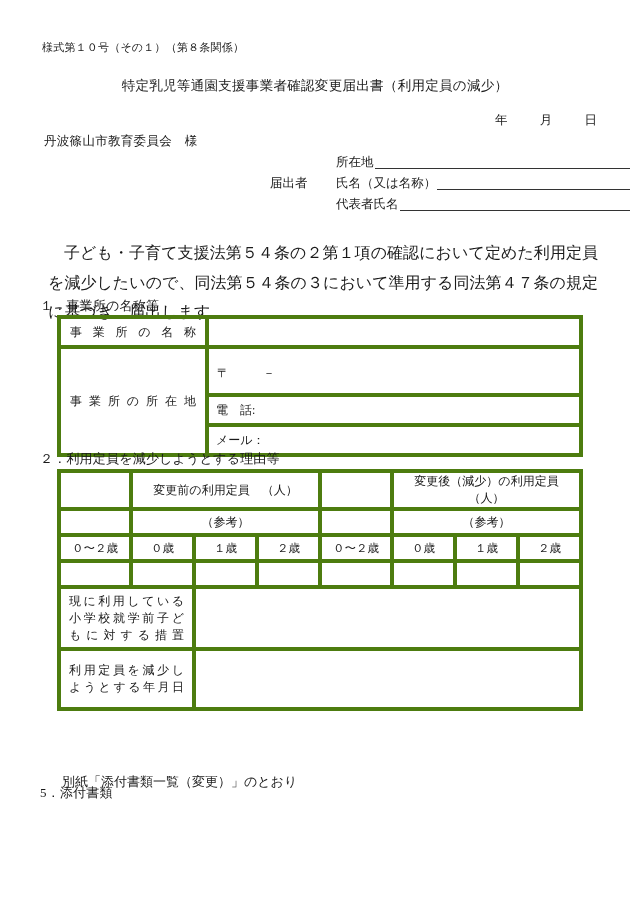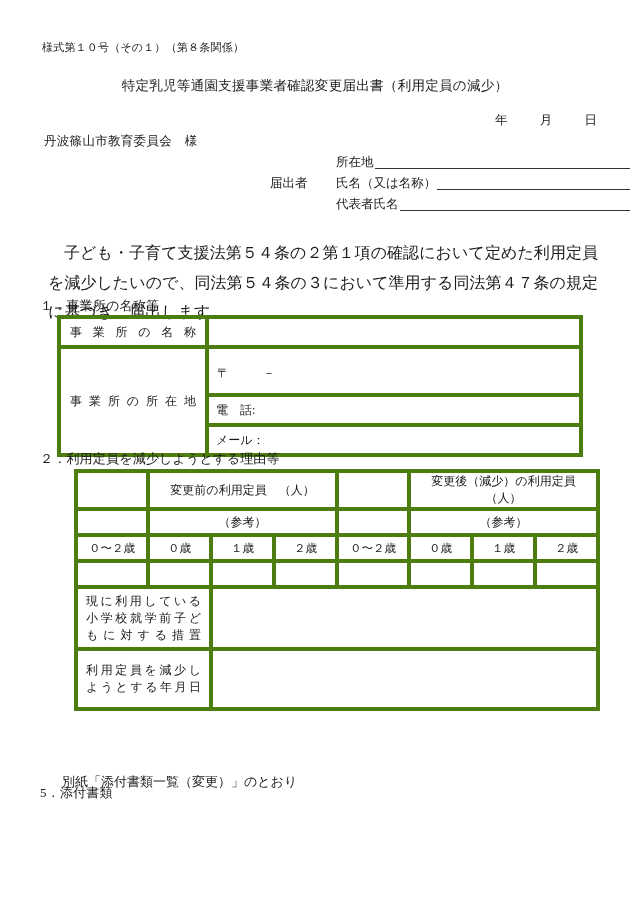--- a/index.html
+++ b/index.html
@@ -151,21 +151,20 @@
     display: block;
     padding: 4px 8px 0 8px;
     letter-spacing: 0;
   }
   .postal-dash { display: inline-block; width: 34px; }
 
   
   #table-capacity {
     left: 57px; top: 469px;
     width: 526px;
-    margin-left: 17px;
   }
   #table-capacity td { height: 22px; }
   .half-divider { border-left: 2px solid #4a4a4a !important; }
   .cap-head { text-align: center; }
   .age-head { text-align: center; font-size: 11.5px; }
   .blank-row td { height: 26px; }
   .note-label {
     width: 118px;
     vertical-align: middle;
     font-size: 12px;

